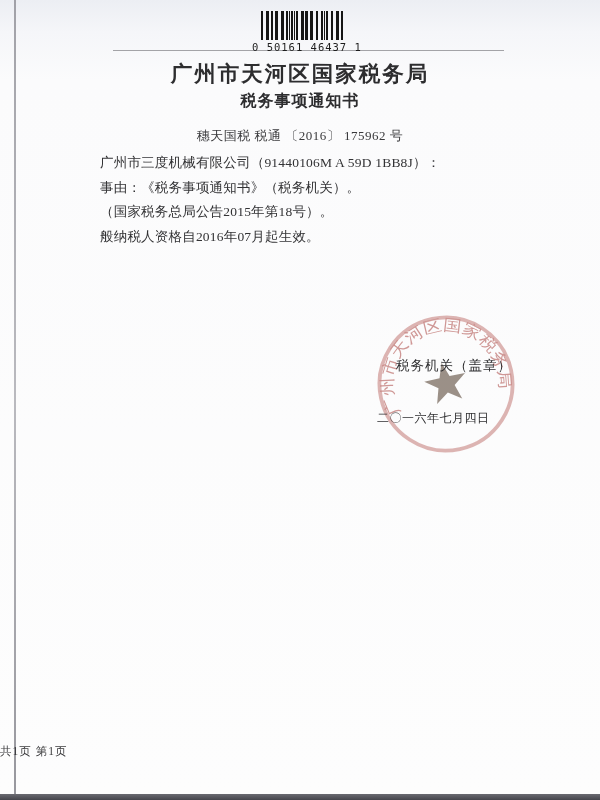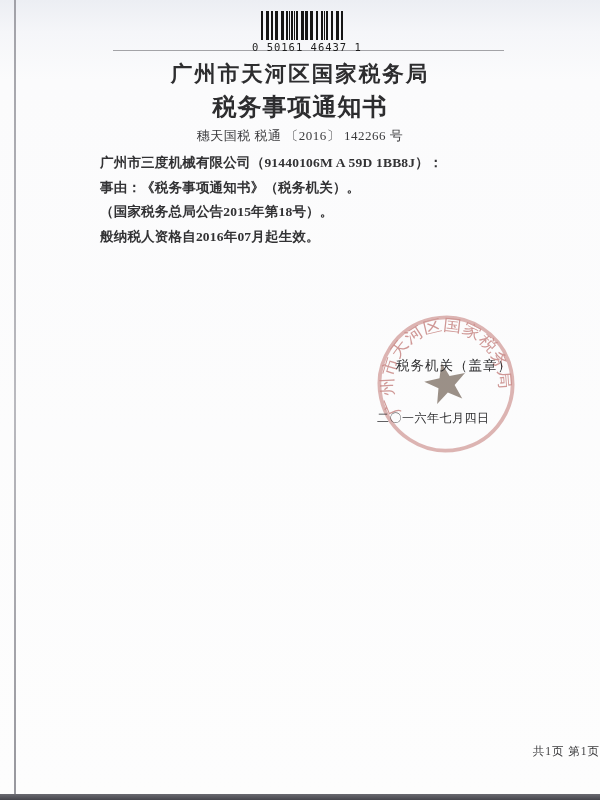--- a/index.html
+++ b/index.html
@@ -44,64 +44,64 @@
     white-space: nowrap;
   }
   .title-authority {
     position: absolute; top: 59px; left: 0; width: 100%;
     margin: 0; text-align: center;
     font-size: 21.5px; font-weight: 700; letter-spacing: 2px; color: #2d2d2f;
   }
   .title-doc {
     position: absolute; top: 91px; left: 0; width: 100%;
     margin: 0; text-align: center;
-    font-size: 24px; font-weight: 700; letter-spacing: 1px; color: #2d2d2f;
+    font-size: 16px; font-weight: 700; letter-spacing: 1px; color: #2d2d2f;
   }
   .doc-number {
     position: absolute; top: 127px; left: 0; width: 100%;
     text-align: center; font-size: 13px; color: #39393b; letter-spacing: .5px;
   }
   .body-text {
     position: absolute; left: 100px; top: 151px; width: 420px;
-    font-size: 13.5px; line-height: 24.5px; color: #323234; font-weight: bold;
+    font-size: 13.5px; line-height: 24.5px; color: #323234;
   }
   .body-line { white-space: nowrap; letter-spacing: .2px; }
   .seal-svg {
     position: absolute; left: 370px; top: 308px; width: 152px; height: 152px;
     z-index: 1;
   }
   .seal-authority-label {
     position: absolute; left: 396px; top: 357px; z-index: 3;
     font-size: 13.5px; letter-spacing: 1px; color: #2e2e30; white-space: nowrap;
   }
   .seal-date {
     position: absolute; left: 377px; top: 410px; z-index: 3;
     font-size: 12px; letter-spacing: .5px; color: #2e2e30; white-space: nowrap;
   }
   .page-footer {
     position: absolute; top: 744px; left: 0; width: 100%;
-    text-align: right; font-size: 11.5px; color: #3b3b3d; letter-spacing: 1px;
+    text-align: left; font-size: 11.5px; color: #3b3b3d; letter-spacing: 1px;
   }
 </style>
 </head>
 <body>
 
 <div class="page">
 
   <div class="scan-edge-left"></div>
   <div class="fold-line"></div>
 
   <div class="barcode">
     <div class="barcode-bars"></div>
     <div class="barcode-digits">0 50161 46437 1</div>
   </div>
 
   <h1 class="title-authority">广州市天河区国家税务局</h1>
   <h2 class="title-doc">税务事项通知书</h2>
-  <div class="doc-number">穗天国税 税通 〔2016〕 142266 号</div>
+  <div class="doc-number">穗天国税 税通 〔2016〕 175962 号</div>
 
   <div class="body-text">
     <div class="body-line">广州市三度机械有限公司（91440106M A 59D 1BB8J）：</div>
     <div class="body-line">事由：《税务事项通知书》（税务机关）。</div>
     <div class="body-line">（国家税务总局公告2015年第18号）。</div>
     <div class="body-line">般纳税人资格自2016年07月起生效。</div>
   </div>
 
   <svg class="seal-svg" viewBox="0 0 160 160">
     <g transform="rotate(-12 80 80)" opacity="0.88">

